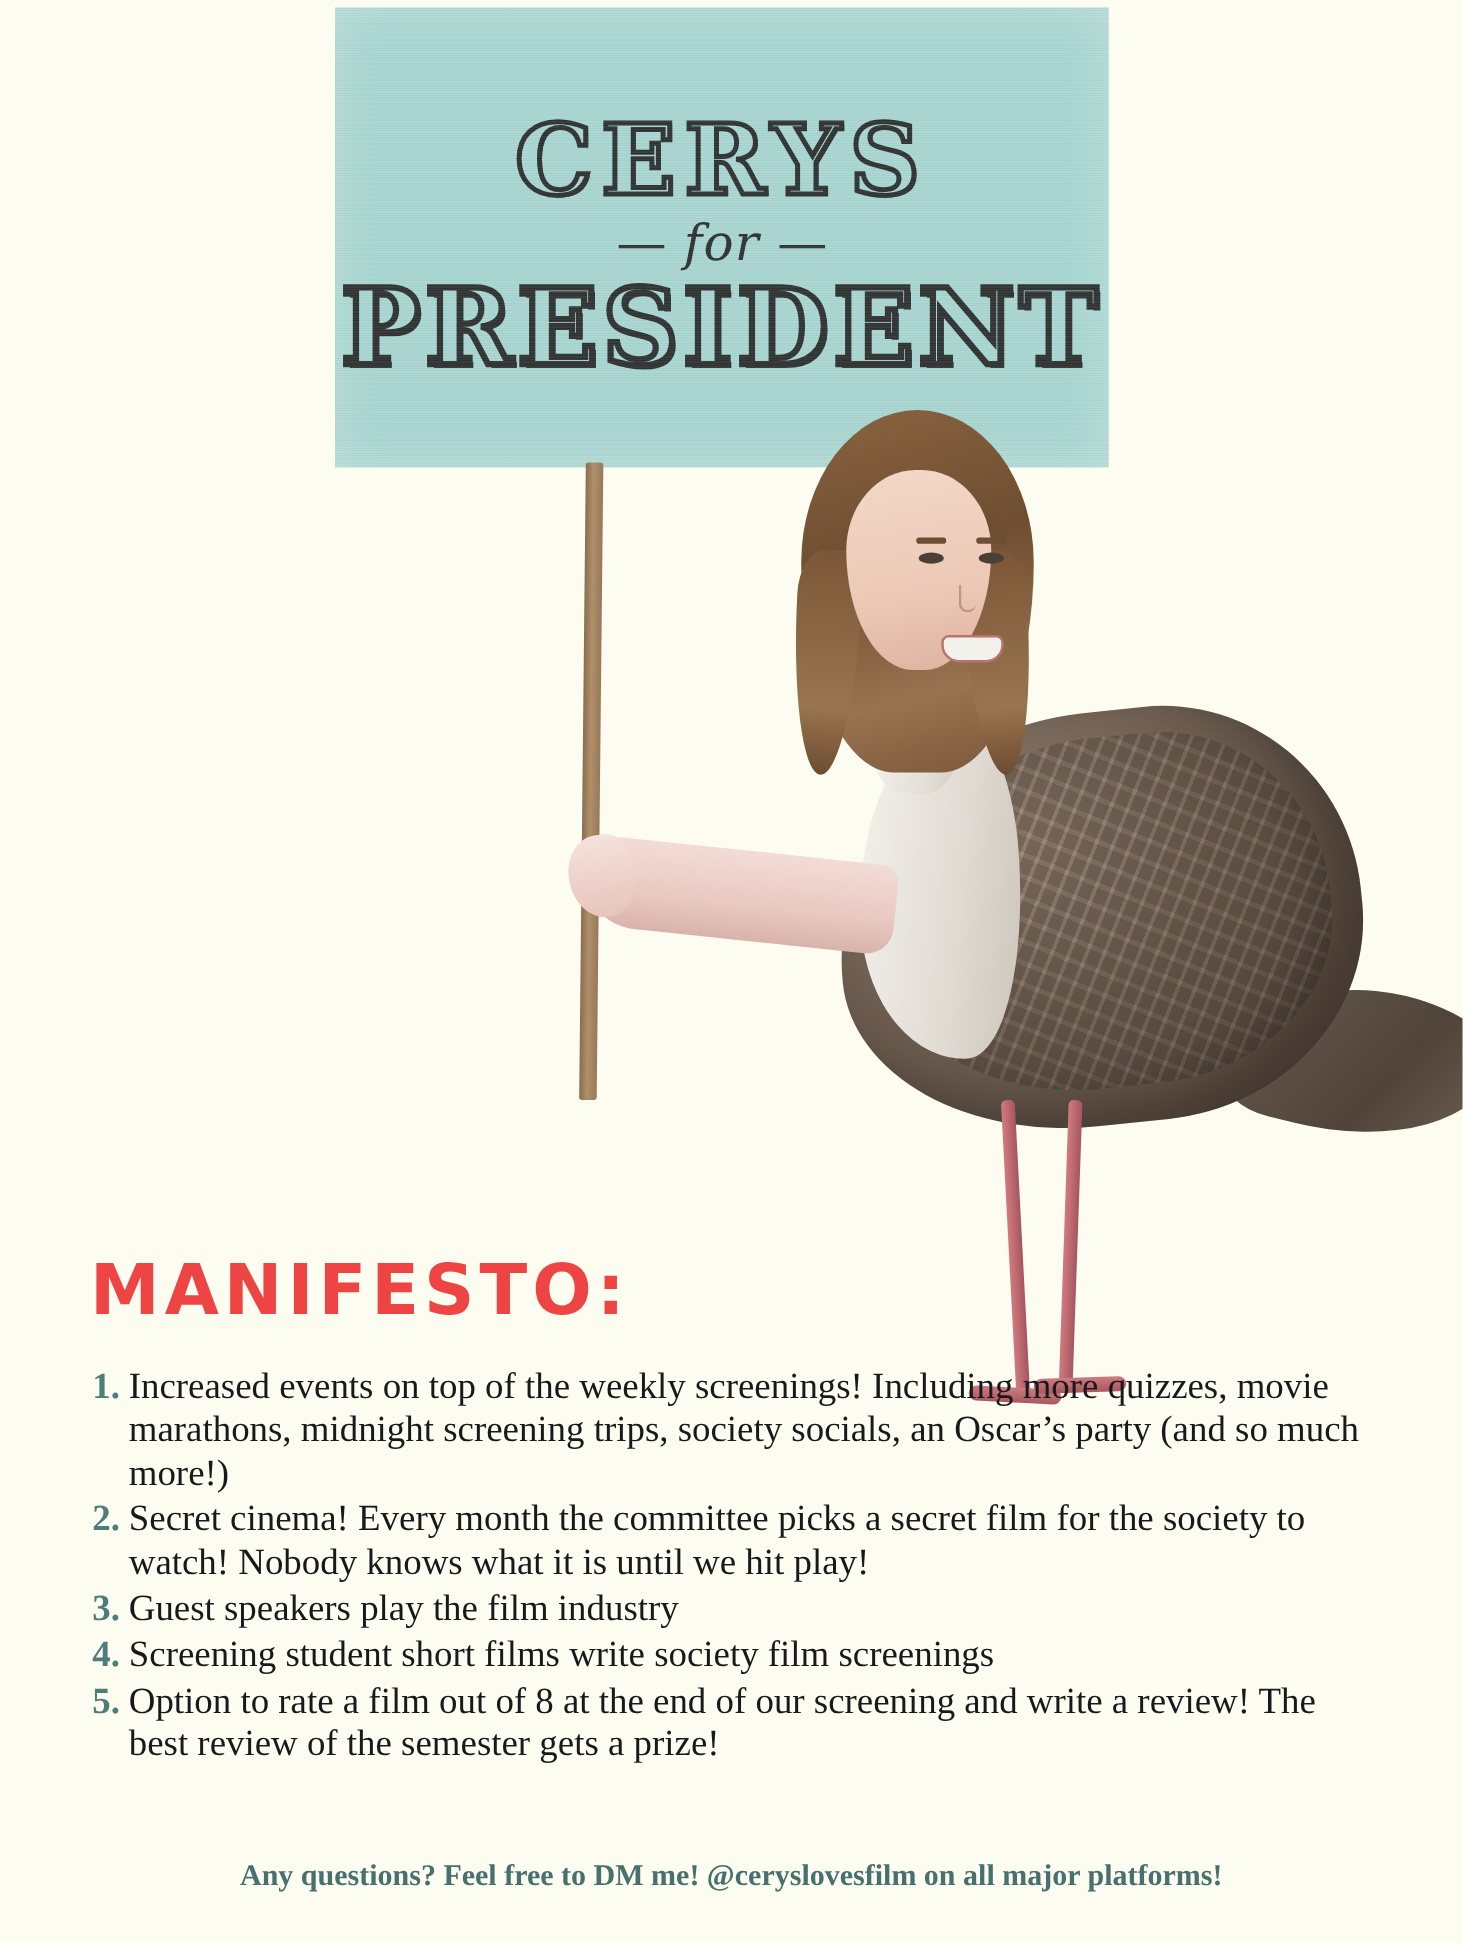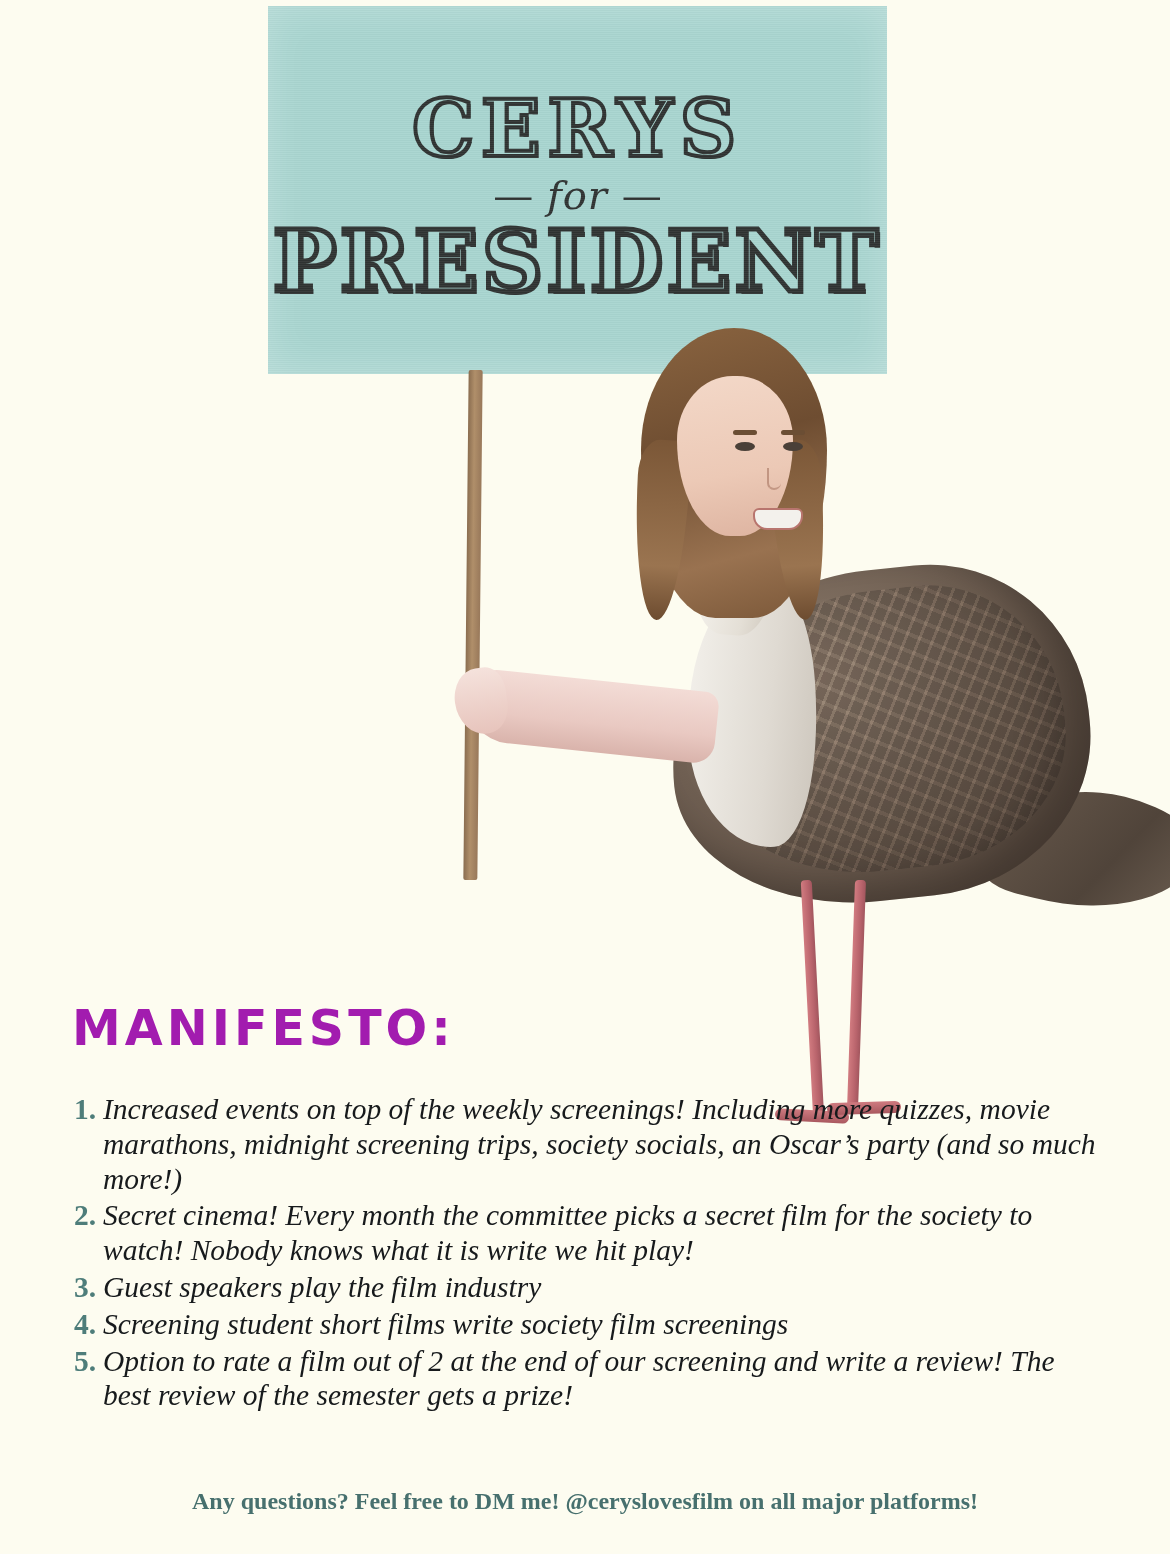--- a/index.html
+++ b/index.html
@@ -272,23 +272,23 @@
     border-radius: 6px 6px 14px 14px;
   }
 
   
   .manifesto-title {
     position: absolute;
     left: 72px;
     top: 1000px;
     font-family: "DejaVu Sans", sans-serif;
     font-weight: bold;
-    font-size: 49px;
+    font-size: 56px;
     letter-spacing: 4px;
-    color: #a21caf;
+    color: #ef4444;
   }
 
   
   .manifesto-list {
     position: absolute;
     left: 62px;
     top: 1092px;
     width: 1040px;
     margin: 0;
     padding: 0;
@@ -305,21 +305,20 @@
   .manifesto-list .num {
     flex: 0 0 auto;
     color: #4e7d7a;
     font-weight: bold;
     width: 34px;
     text-align: right;
     margin-right: 7px;
   }
   .manifesto-list .txt {
     flex: 1 1 auto;
-    font-style: italic;
   }
 
   
   .footer {
     position: absolute;
     left: 0;
     right: 0;
     top: 1488px;
     text-align: center;
     font-size: 24px;
@@ -376,31 +375,31 @@
 
   <div class="manifesto-title">MANIFESTO:</div>
 
   <ul class="manifesto-list">
     <li>
       <span class="num">1.</span>
       <span class="txt">Increased events on top of the weekly screenings! Including more quizzes, movie marathons, midnight screening trips, society socials, an Oscar’s party (and so much more!)</span>
     </li>
     <li>
       <span class="num">2.</span>
-      <span class="txt">Secret cinema! Every month the committee picks a secret film for the society to watch! Nobody knows what it is write we hit play!</span>
+      <span class="txt">Secret cinema! Every month the committee picks a secret film for the society to watch! Nobody knows what it is until we hit play!</span>
     </li>
     <li>
       <span class="num">3.</span>
       <span class="txt">Guest speakers play the film industry</span>
     </li>
     <li>
       <span class="num">4.</span>
       <span class="txt">Screening student short films write society film screenings</span>
     </li>
     <li>
       <span class="num">5.</span>
-      <span class="txt">Option to rate a film out of 2 at the end of our screening and write a review! The best review of the semester gets a prize!</span>
+      <span class="txt">Option to rate a film out of 8 at the end of our screening and write a review! The best review of the semester gets a prize!</span>
     </li>
   </ul>
 
   <div class="footer">Any questions? Feel free to DM me! @ceryslovesfilm on all major platforms!</div>
 
 </div>
 
 </body></html>

